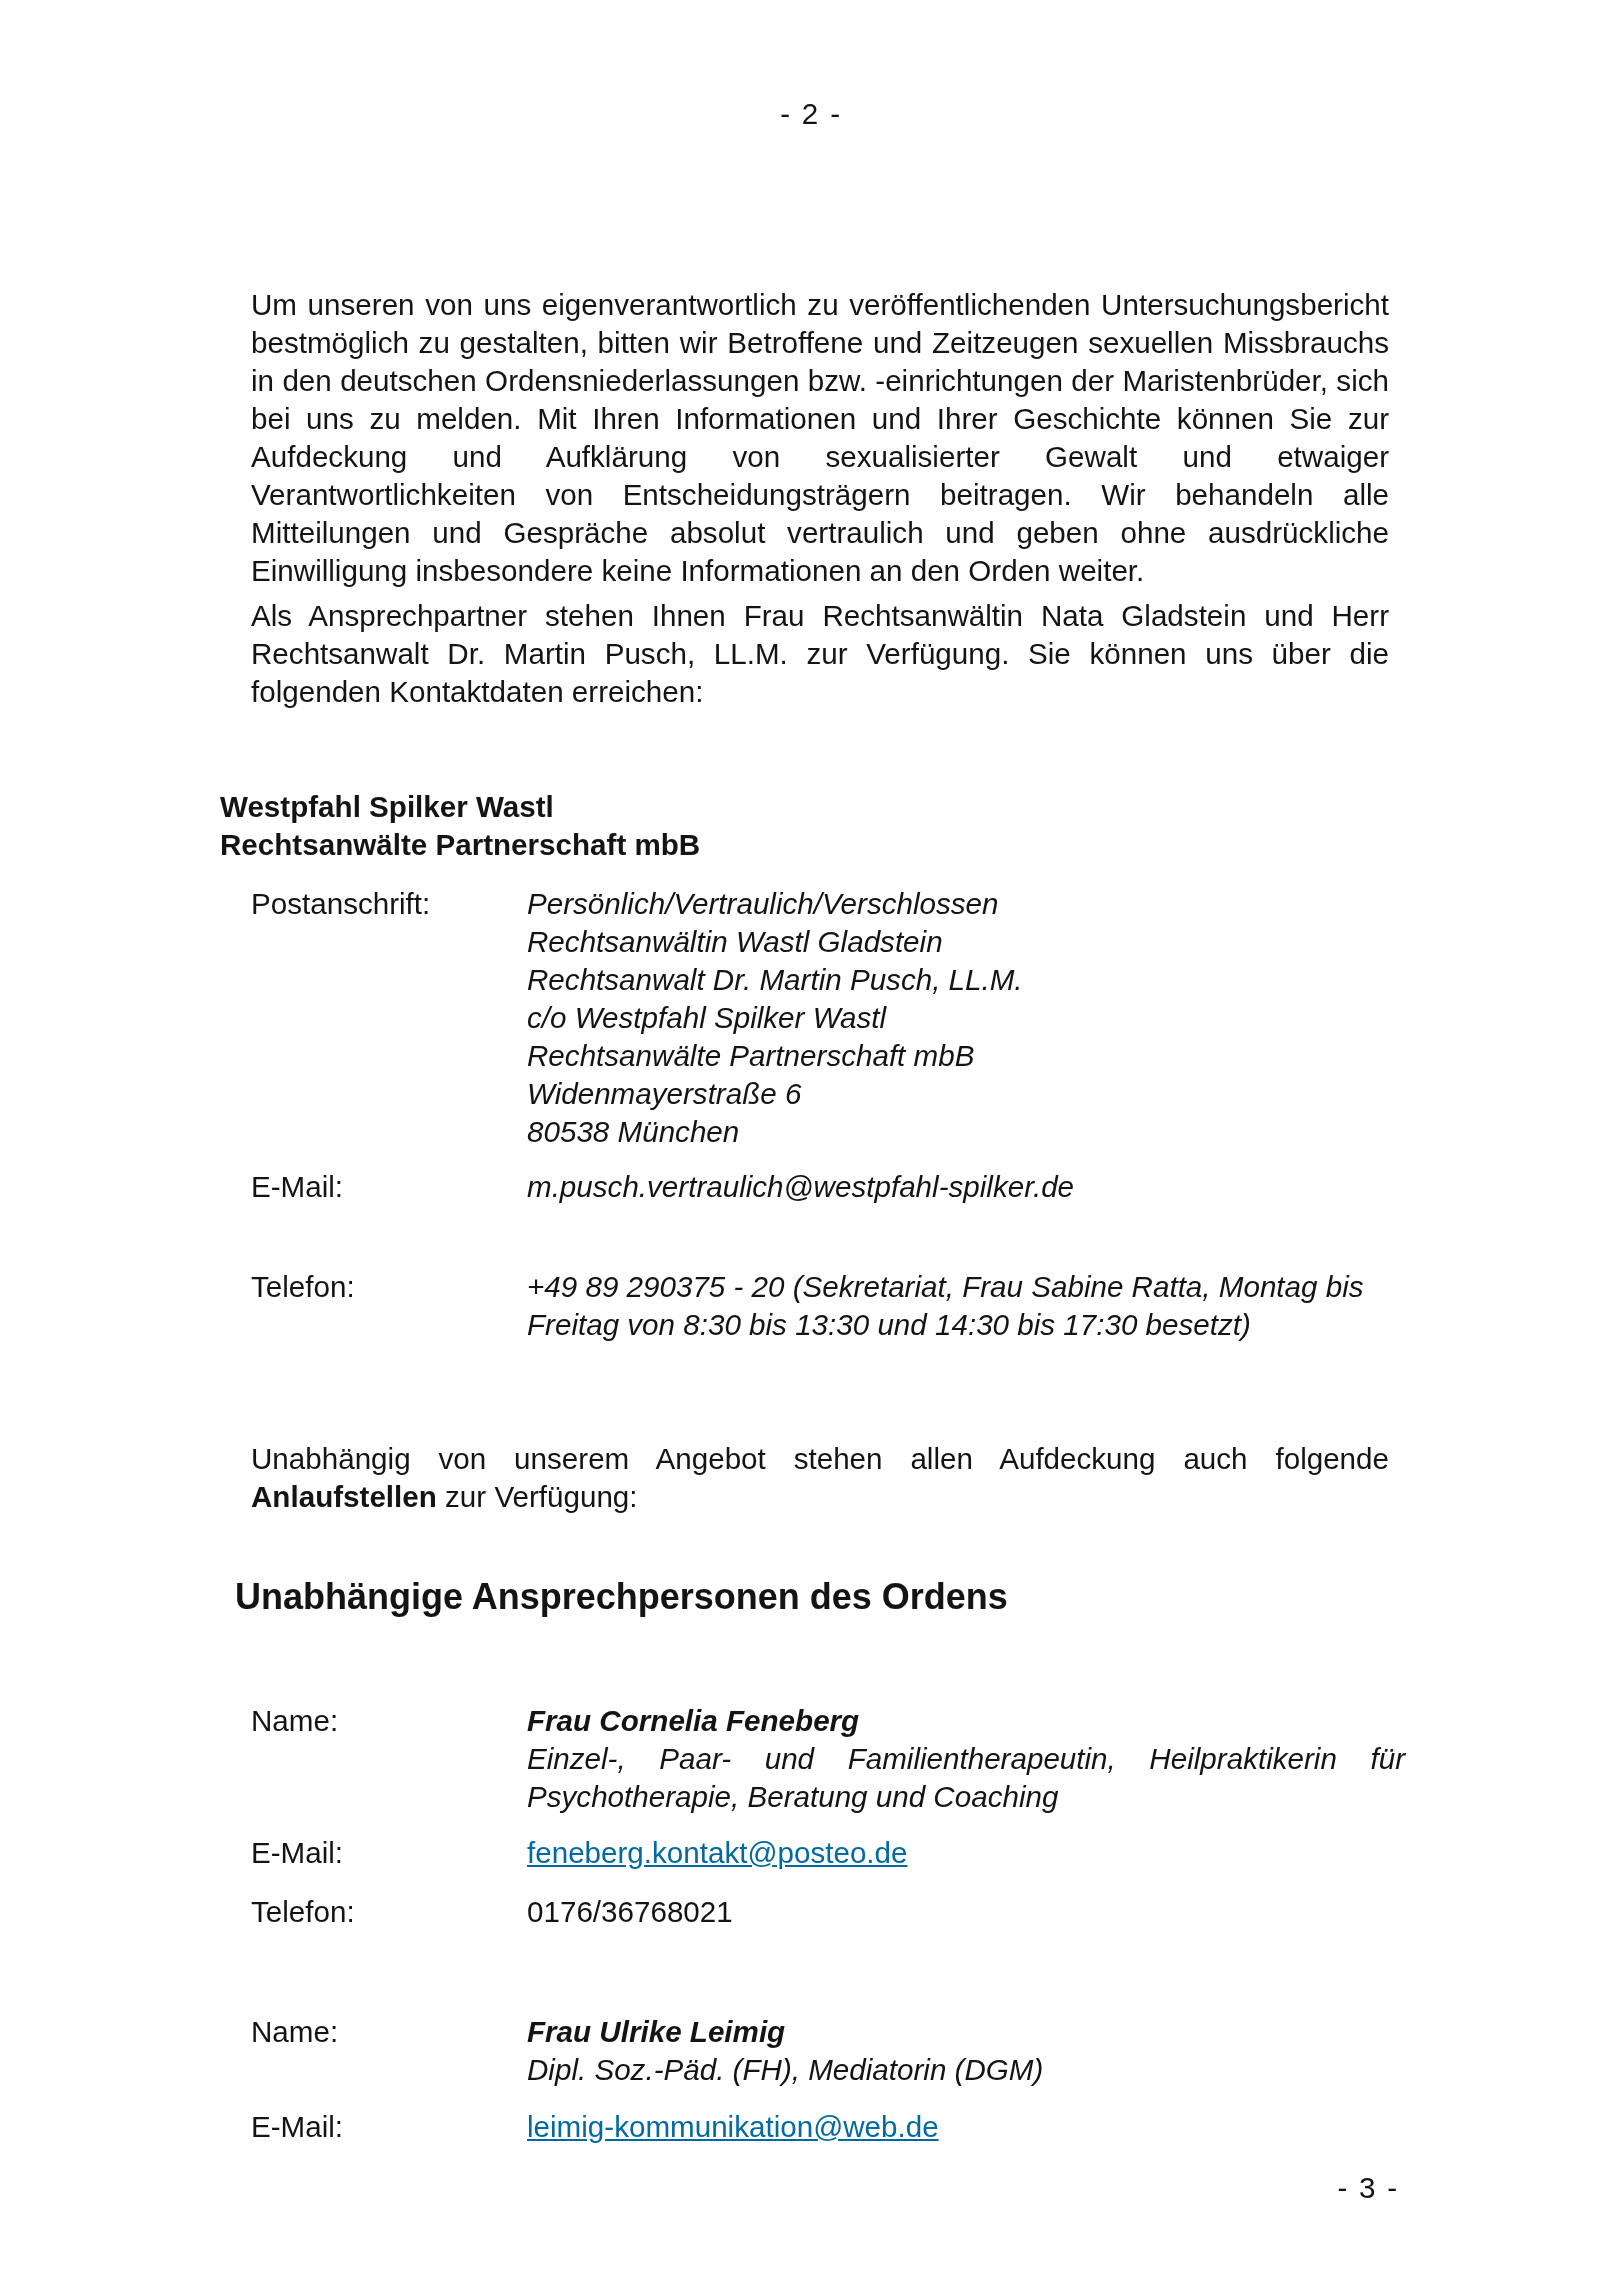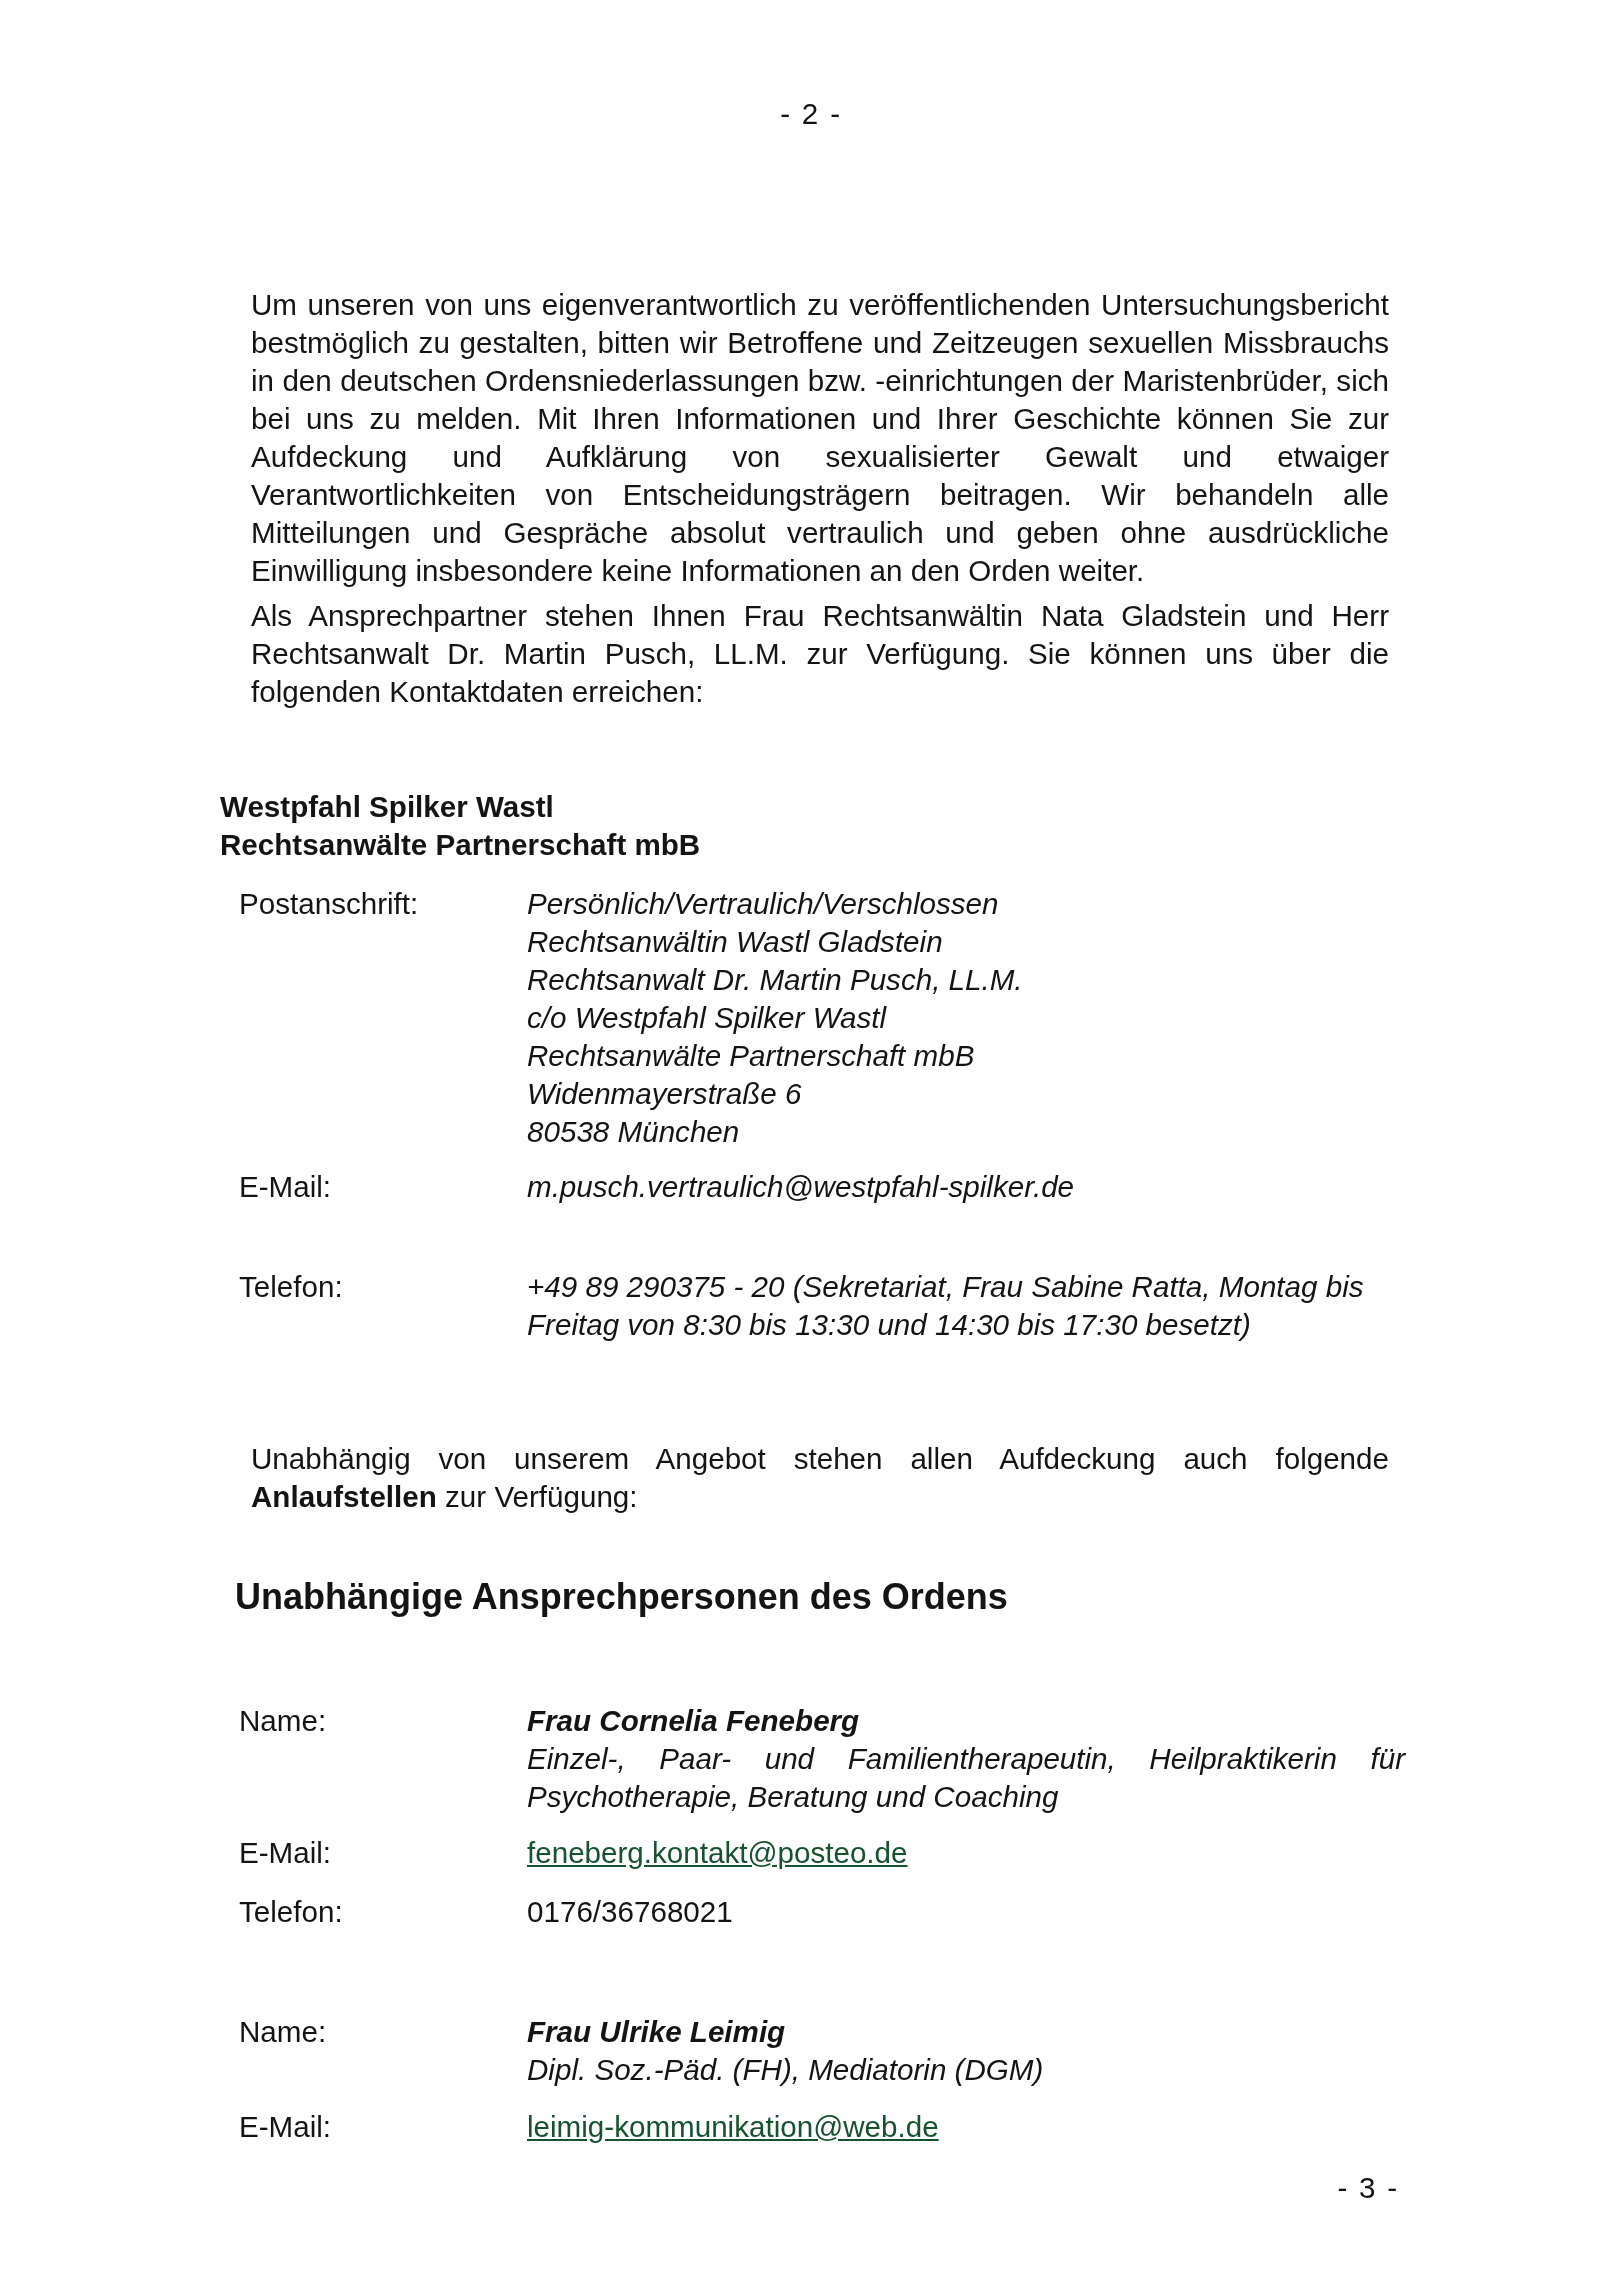--- a/index.html
+++ b/index.html
@@ -17,26 +17,26 @@
   }
   .content {
     position: absolute; left: 235px; width: 1170px;
     font-size: 29.6px; line-height: 38px;
   }
   .para { text-align: justify; margin: 16px; }
   #intro { top: 270px; }
   #contact-intro { top: 581px; }
   .firm { position: absolute; left: 220px; top: 788px; font-weight: bold; font-size: 29.6px; line-height: 38px; }
   .row { position: absolute; left: 235px; width: 1170px; font-size: 29.6px; line-height: 38px; }
-  .row .lbl { position: absolute; left: 4px; top: 0; }
+  .row .lbl { position: absolute; left: 16px; top: 0; }
   .row .val { position: absolute; left: 292px; top: 0; width: 878px; }
   .val div { white-space: nowrap; font-style: italic; }
   .val .justify { white-space: normal; text-align: justify; text-align-last: left; }
   .bold { font-weight: bold; }
-  a.mail { color: #14532d; text-decoration: underline; }
+  a.mail { color: #0369a1; text-decoration: underline; }
   #addr-row { top: 885px; }
   #email-row { top: 1168px; }
   #tel-row { top: 1268px; }
   #anlauf { top: 1424px; }
   .section-heading { position: absolute; left: 235px; top: 1578px; font-weight: bold; font-size: 36px; line-height: 38px; }
   #p1-name-row { top: 1702px; }
   #p1-email-row { top: 1834px; }
   #p1-tel-row { top: 1893px; }
   #p2-name-row { top: 2013px; }
   #p2-email-row { top: 2108px; }

